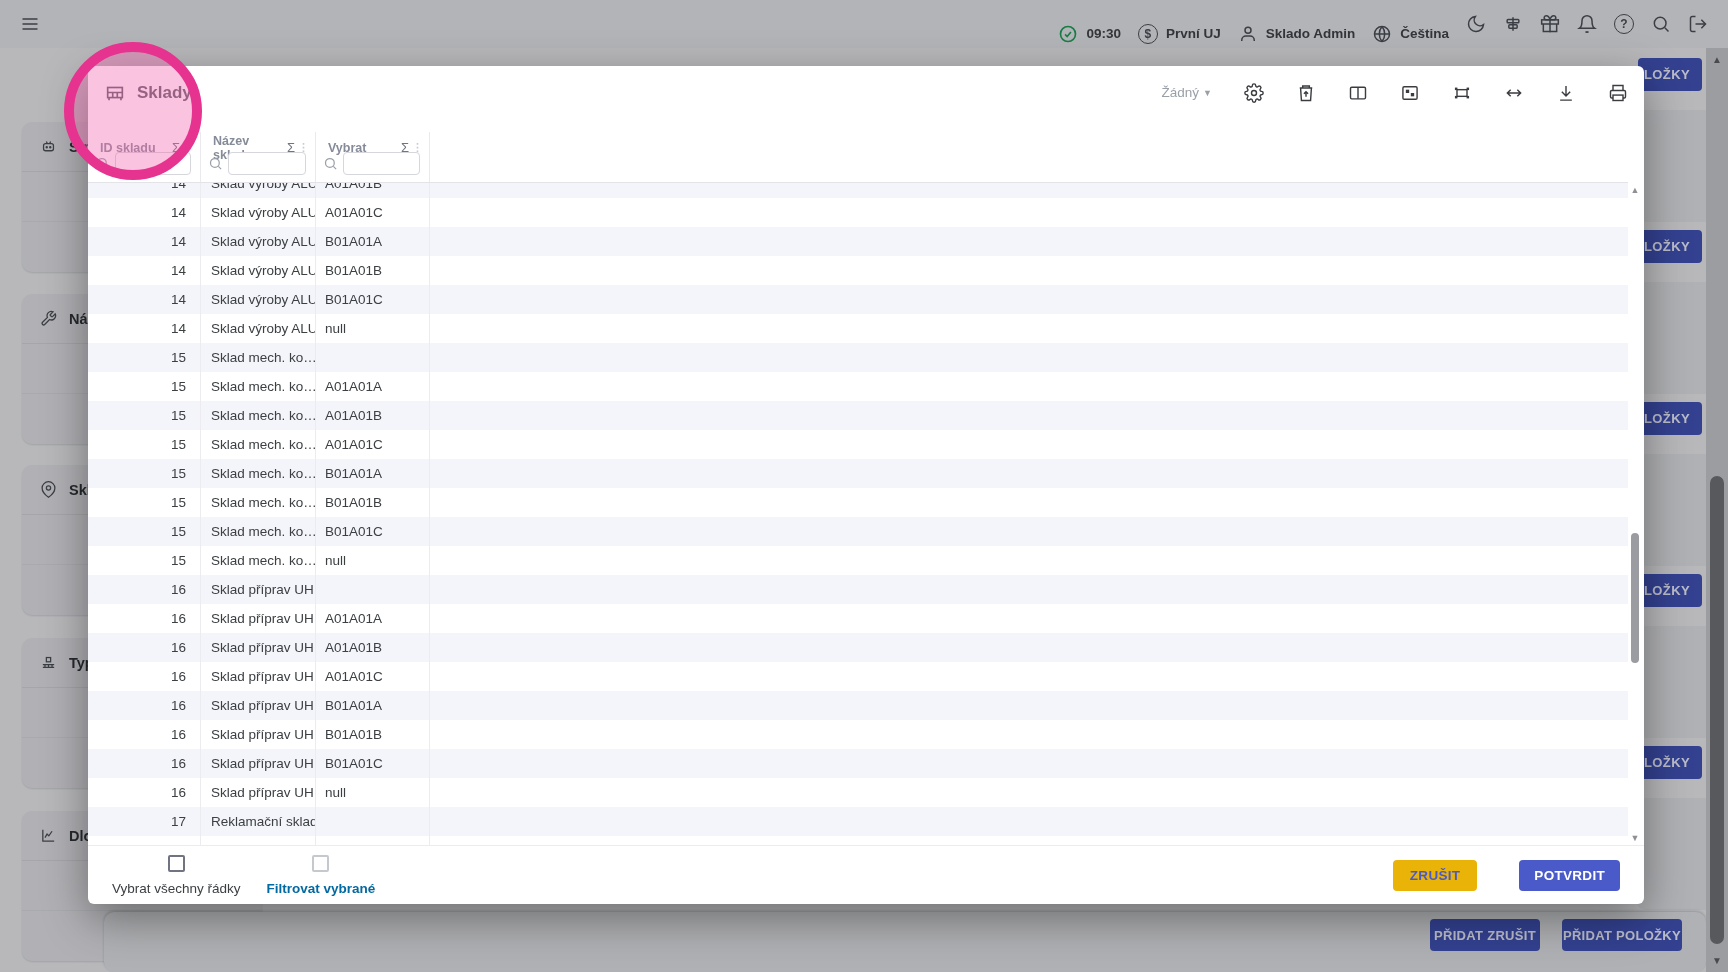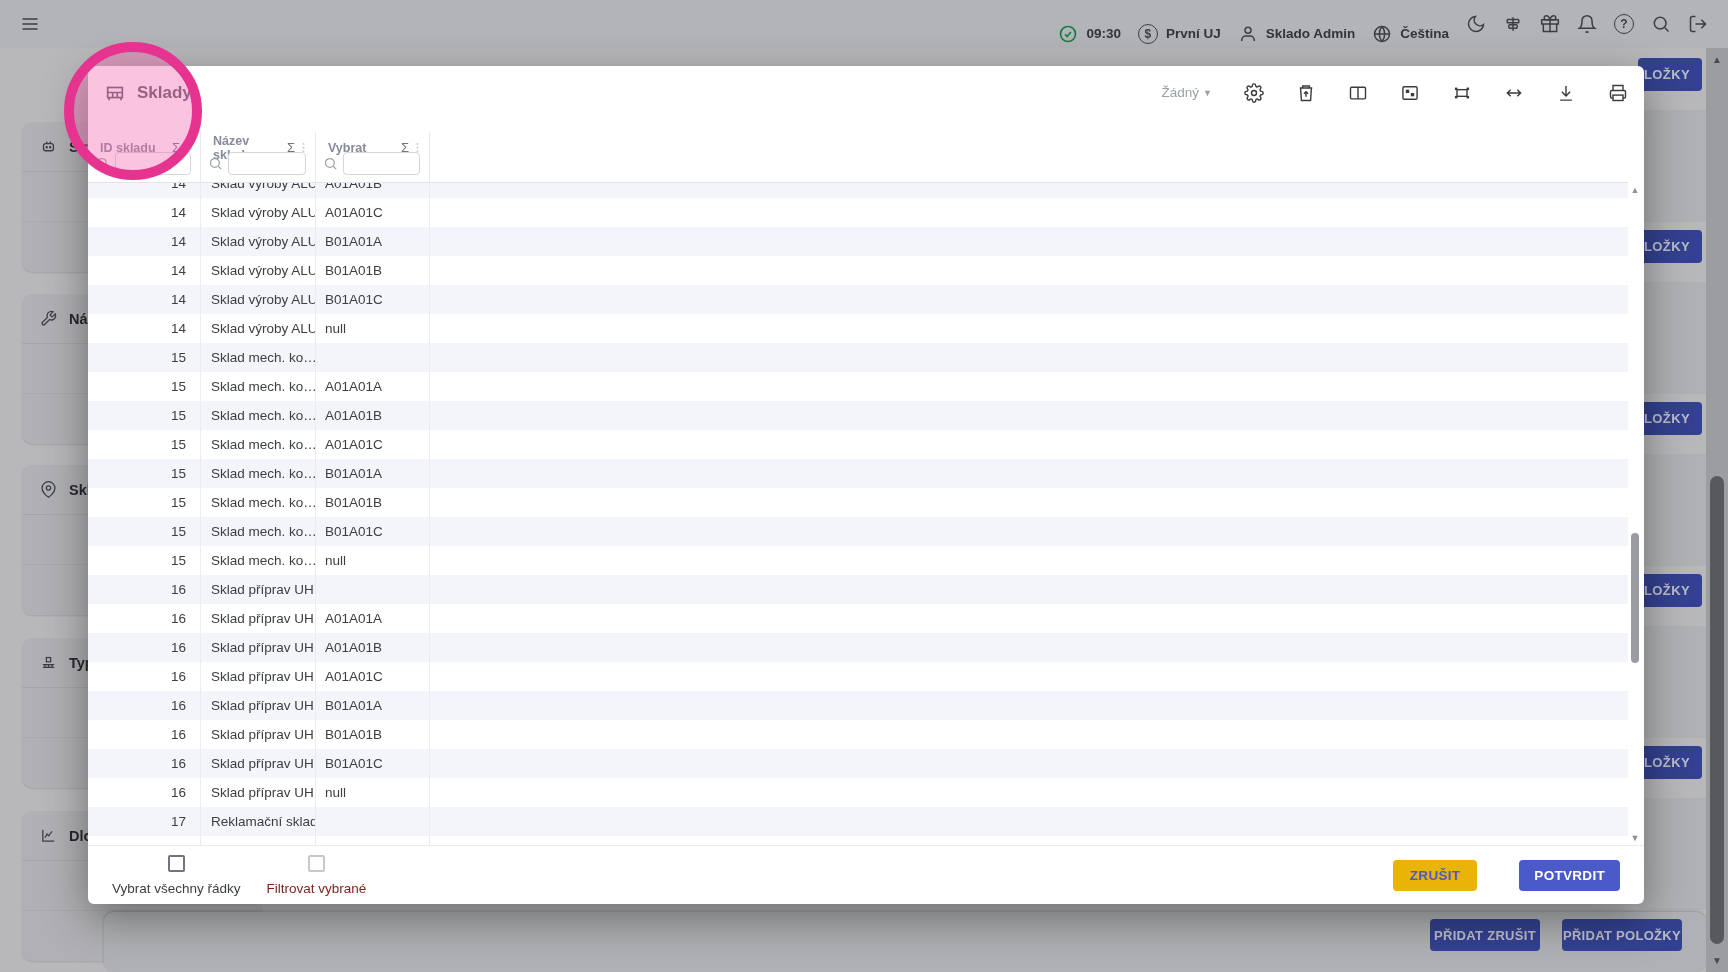--- a/index.html
+++ b/index.html
@@ -97,21 +97,21 @@
     font-size:9px; color:#8e9096; }
   .m-thumb { position:absolute; left:3px; width:8px; top:350px; height:130px;
     background:#9b9ca1; border-radius:4px; }
 
   
   .m-footer { position:absolute; left:0; right:0; bottom:0; height:59px;
     border-top:1px solid #ececf0; display:flex; align-items:center; padding:0 24px; gap:26px; }
   .chk-group { display:flex; align-items:center; gap:9px; font-size:13.5px; color:#3c4043;flex-direction:column; }
   .chk { width:17px; height:17px; border:2px solid #6f7480; border-radius:2px;
     background:#fff; cursor:pointer; flex:none; }
-  .chk-group.disabled { color:#7f1d1d; }
+  .chk-group.disabled { color:#0369a1;font-weight:bold; }
   .chk-group.disabled .chk { border-color:#c5c8ce; cursor:default; }
   .f-spacer { flex:1; }
   .btn-cancel { height:31px; padding:0 17px; background:#eab308; color:#4a5ac9;
     font-weight:700; font-size:13.5px; border:none; border-radius:4px; cursor:pointer;
     letter-spacing:.3px; }
   .btn-confirm { height:31px; padding:0 15px; background:#4a5ac9; color:#fff;
     font-weight:700; font-size:13.5px; border:none; border-radius:4px; cursor:pointer;
     margin-left:16px; letter-spacing:.3px; }
 
   

